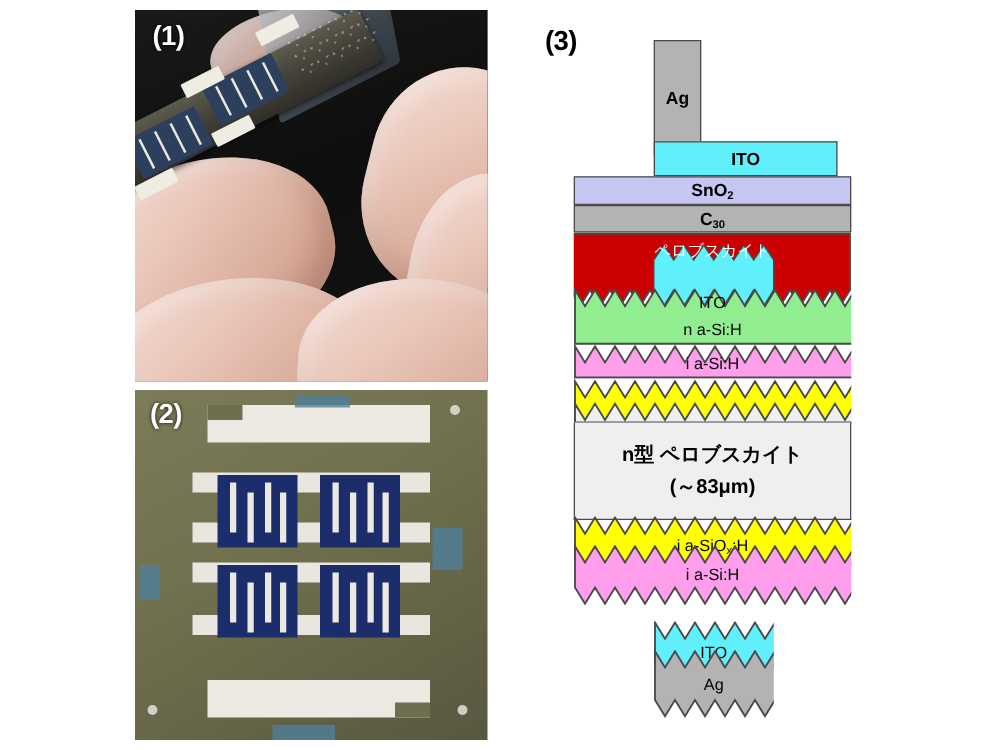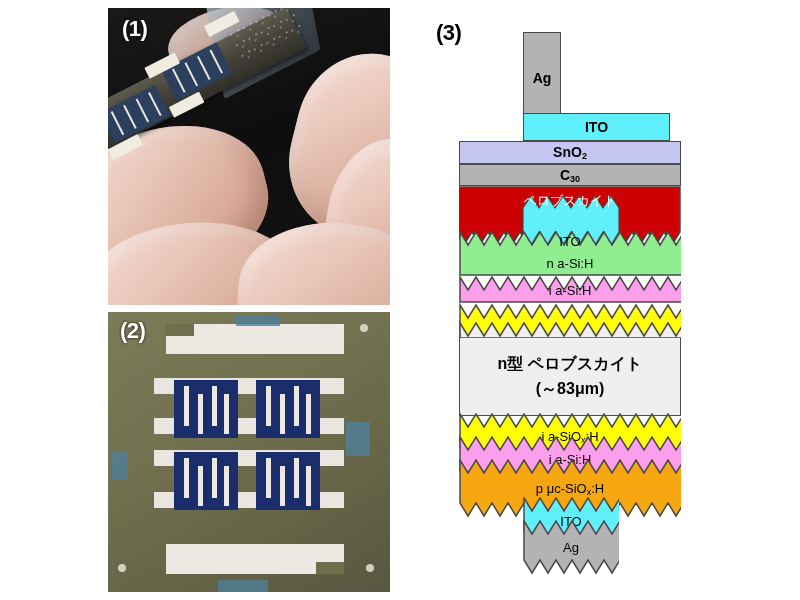--- a/index.html
+++ b/index.html
@@ -277,33 +277,20 @@
                l8,13 l8,-13 l8,13 l8,-13 l8,13 l8,-13 l8,13 l8,-13
                l8,13 l8,-13 l8,13 l8,-13 V34
                l-8,13 l-8,-13 l-8,13 l-8,-13 l-8,13 l-8,-13 l-8,13 l-8,-13
                l-8,13 l-8,-13 l-8,13 l-8,-13 l-8,13 l-8,-13 l-8,13 l-8,-13
                l-8,13 l-8,-13 l-8,13 l-8,-13 l-8,13 l-8,-13 l-8,13 l-8,-13
                l-8,13 l-8,-13 l-8,13 l-8,-13 Z" fill="#ff9eea" stroke="#4a4a4a" stroke-width="1.5"></path>
     </svg>
     <div class="zig-label" style="top:16px;">i a-Si:H</div>
   </div>
 
-  <div class="zig-wrap" style="left:29px;top:451px;width:222px;height:62px;">
-    <svg width="222" height="62" viewBox="0 0 222 62">
-      <path d="M1,1 l8,13 l8,-13 l8,13 l8,-13 l8,13 l8,-13 l8,13 l8,-13
-               l8,13 l8,-13 l8,13 l8,-13 l8,13 l8,-13 l8,13 l8,-13
-               l8,13 l8,-13 l8,13 l8,-13 l8,13 l8,-13 l8,13 l8,-13
-               l8,13 l8,-13 l8,13 l8,-13 V44
-               l-8,13 l-8,-13 l-8,13 l-8,-13 l-8,13 l-8,-13 l-8,13 l-8,-13
-               l-8,13 l-8,-13 l-8,13 l-8,-13 l-8,13 l-8,-13 l-8,13 l-8,-13
-               l-8,13 l-8,-13 l-8,13 l-8,-13 l-8,13 l-8,-13 l-8,13 l-8,-13
-               l-8,13 l-8,-13 l-8,13 l-8,-13 Z" fill="#f5a611" stroke="#4a4a4a" stroke-width="1.5"></path>
-    </svg>
-    <div class="zig-label" style="top:22px;"><span>p μc-SiO</span><sub>x</sub><span>:H</span></div>
-  </div>
 
   <div class="zig-wrap" style="left:93px;top:489px;width:96px;height:52px;">
     <svg width="96" height="52" viewBox="0 0 96 52">
       <path d="M1,1 l8,13 l8,-13 l8,13 l8,-13 l8,13 l8,-13 l8,13 l8,-13
                l8,13 l8,-13 l8,13 l8,-13 V34
                l-8,13 l-8,-13 l-8,13 l-8,-13 l-8,13 l-8,-13 l-8,13 l-8,-13
                l-8,13 l-8,-13 l-8,13 l-8,-13 Z" fill="#5ff0fb" stroke="#4a4a4a" stroke-width="1.5"></path>
     </svg>
     <div class="zig-label" style="top:17px;">ITO</div>
   </div>

